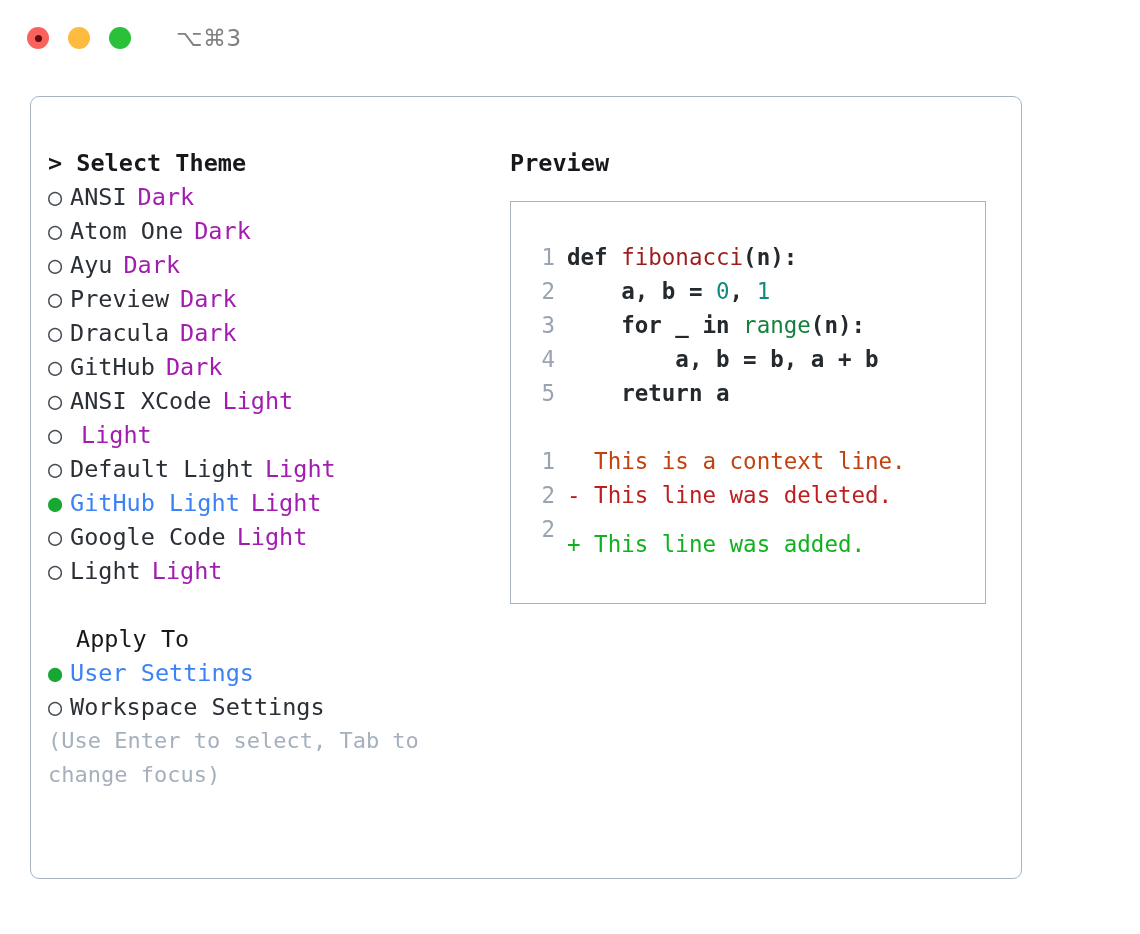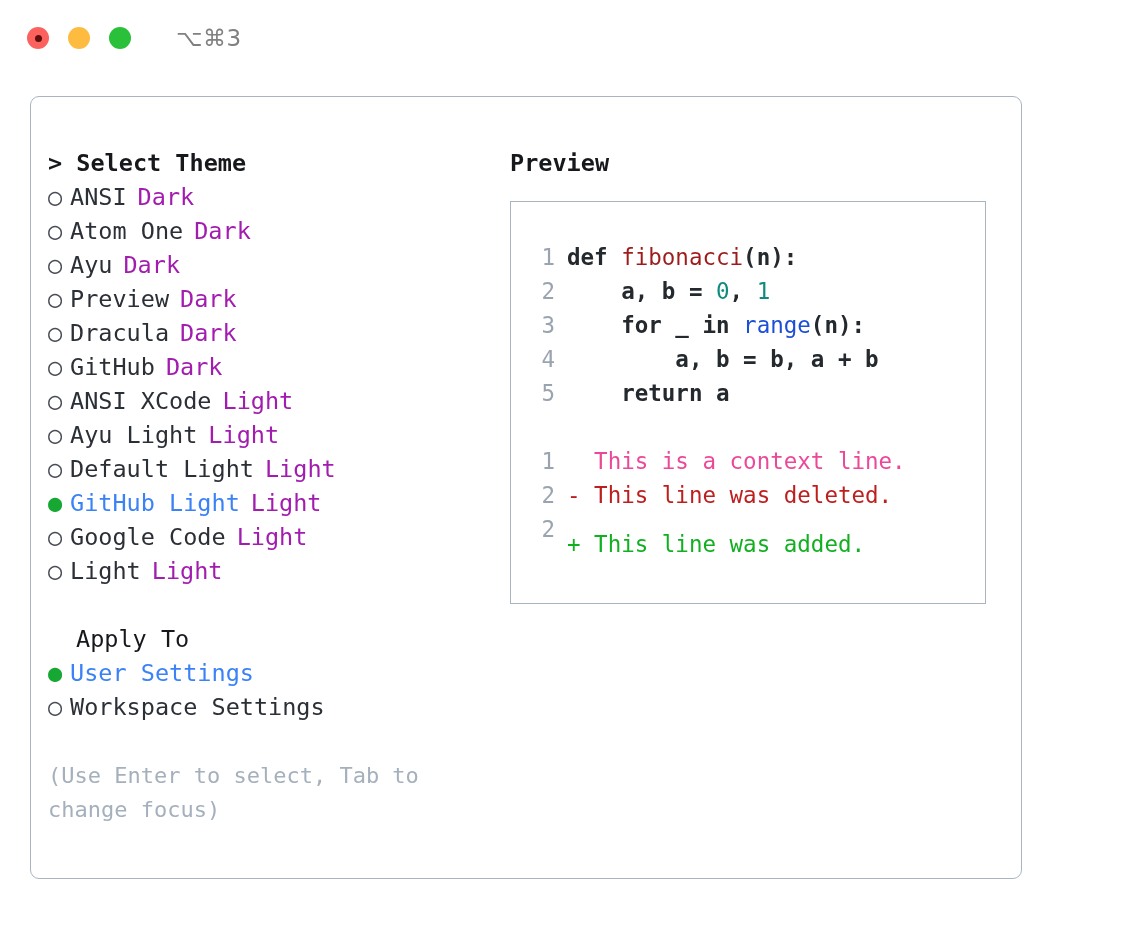--- a/index.html
+++ b/index.html
@@ -129,21 +129,20 @@
 
   .apply-head {
     font-size: 23.5px;
     color: #16181c;
     line-height: 34px;
     padding-left: 28px;
     white-space: pre;
   }
 
   .hint {
-    margin-top: 35px;
     font-size: 22px;
     line-height: 34px;
     color: #a5b0bd;
     width: 400px;
   }
 
   
   .right-col {
     position: absolute;
     left: 479px;
@@ -175,25 +174,25 @@
   .ln {
     width: 26px;
     flex: none;
     text-align: right;
     color: #9aa4b1;
     margin-right: 12px;
   }
   .tok-plain { color: #24292e; font-weight: bold; }
   .tok-fn    { color: #9e1b1b; }
   .tok-num   { color: #0f8a7e; }
-  .tok-kw    { color: #1d4ed8; margin-top: 19px; }
+  .tok-kw    { color: #15803d; margin-top: 19px; }
 
   .gap-lines { height: 34px; }
 
-  .diff-ctx  { color: #ec4899; }
+  .diff-ctx  { color: #c2410c; }
   .diff-del  { color: #bd1f1f; }
   .diff-add  { color: #12b021; margin-top: 15px; }
 </style>
 </head>
 <body>
 
 <div class="window">
 
   <div class="titlebar">
     <div class="traffic">
@@ -211,21 +210,21 @@
         <div class="section-head">&gt; Select Theme</div>
 
         <div id="theme-list">
             <div class="opt-row"><span class="bullet">○</span><span class="opt-name">ANSI</span><span class="opt-tag">Dark</span></div>
             <div class="opt-row"><span class="bullet">○</span><span class="opt-name">Atom One</span><span class="opt-tag">Dark</span></div>
             <div class="opt-row"><span class="bullet">○</span><span class="opt-name">Ayu</span><span class="opt-tag">Dark</span></div>
             <div class="opt-row"><span class="bullet">○</span><span class="opt-name">Preview</span><span class="opt-tag">Dark</span></div>
             <div class="opt-row"><span class="bullet">○</span><span class="opt-name">Dracula</span><span class="opt-tag">Dark</span></div>
             <div class="opt-row"><span class="bullet">○</span><span class="opt-name">GitHub</span><span class="opt-tag">Dark</span></div>
             <div class="opt-row"><span class="bullet">○</span><span class="opt-name">ANSI XCode</span><span class="opt-tag">Light</span></div>
-            <div class="opt-row"><span class="bullet">○</span><span class="opt-name">Ayu Light</span><span class="opt-tag">Light</span></div>
+            <div class="opt-row"><span class="bullet">○</span><span class="opt-tag">Light</span></div>
             <div class="opt-row"><span class="bullet">○</span><span class="opt-name">Default Light</span><span class="opt-tag">Light</span></div>
             <div class="opt-row"><span class="bullet sel">●</span><span class="opt-name sel">GitHub Light</span><span class="opt-tag">Light</span></div>
             <div class="opt-row"><span class="bullet">○</span><span class="opt-name">Google Code</span><span class="opt-tag">Light</span></div>
             <div class="opt-row"><span class="bullet">○</span><span class="opt-name">Light</span><span class="opt-tag">Light</span></div>
           </div>
 
         <div class="spacer-block"></div>
 
         <div class="apply-head">Apply To</div>
 

